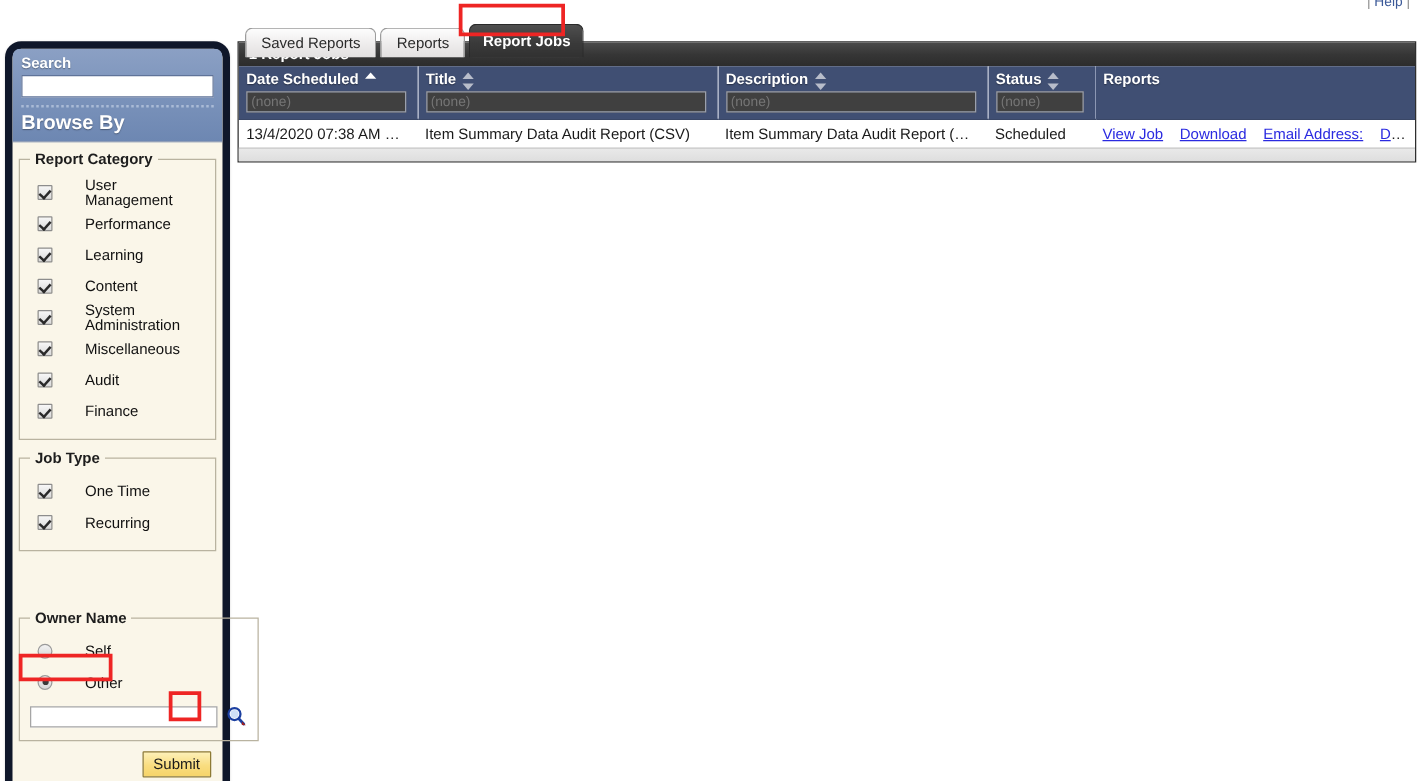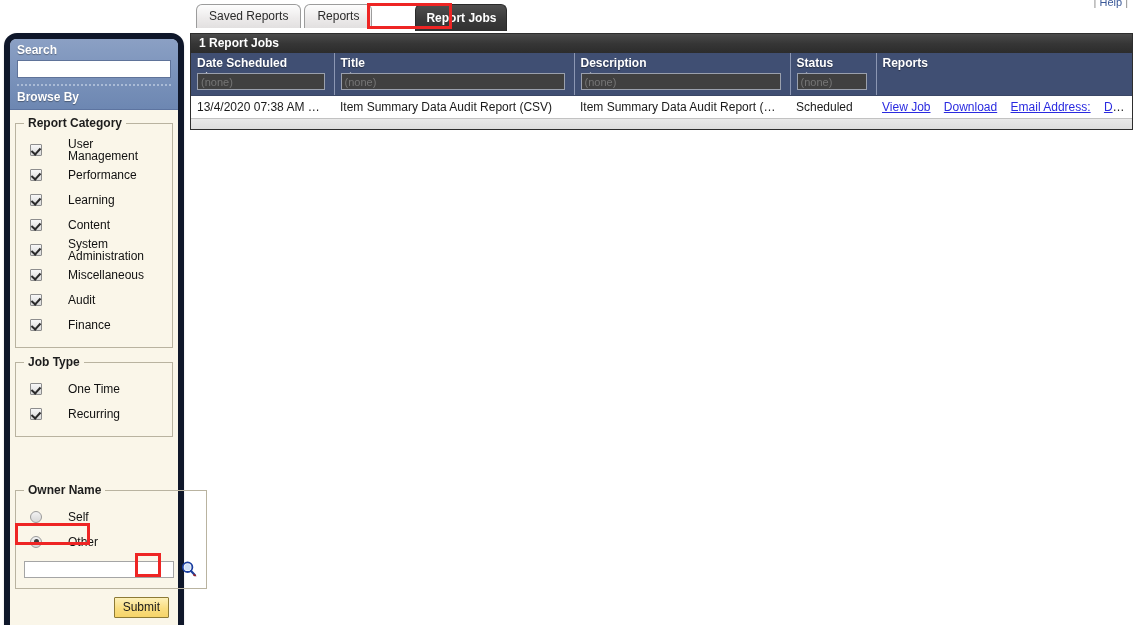--- a/index.html
+++ b/index.html
@@ -65,21 +65,21 @@
     outline: none;
   }
   .sb-dots {
     border-top: 2px dotted #aabbd6;
     margin: 6px 0 4px 0;
     height: 0;
   }
   .sb-browse-label {
     color: #ffffff;
     font-weight: bold;
-    font-size: 12px;
+    font-size: 16px;
     text-shadow: 0 1px 1px rgba(0,0,0,.35);
     display: block;
   }
 
   .sb-body { padding: 6px 5px 25px 5px; }
 
   fieldset.group {
     border: 1px solid #b9b3a0;
     margin: 0 0 7px 0;
     padding: 2px 6px 8px 6px;
@@ -184,23 +184,24 @@
     border: 3px solid #ee2524;
     box-sizing: border-box;
     pointer-events: none;
     z-index: 40;
   }
 
   
   .tabs {
     position: absolute;
     left: 196px;
-    top: 4px;
+    top: 16px;
     height: 30px;
     display: flex;
+    align-items: flex-end;
     z-index: 20;
   }
   .tab {
     height: 23px;
     line-height: 23px;
     padding: 0 12px;
     margin-right: 3px;
     font-size: 12px;
     color: #2b2b2b;
     background: linear-gradient(to bottom,#fdfdfd 0%, #eceaea 60%, #e2e0e0 100%);
@@ -213,21 +214,20 @@
   .tab.active {
     background: linear-gradient(to bottom,#4f4f4f 0%, #3a3a3a 55%, #313131 100%);
     color: #ffffff;
     font-weight: bold;
     border-color: #2a2a2a;
     height: 26px;
     line-height: 26px;
     padding: 0 10px;
     position: relative;
     z-index: 5;
-    margin-left: 40px;
   }
 
   
   .grid-panel {
     position: absolute;
     left: 190px;
     top: 33px;
     width: 943px;
     box-sizing: border-box;
     border: 1px solid #2e2e2e;
@@ -253,24 +253,22 @@
     vertical-align: top;
     padding: 3px 0 4px 6px;
     border-right: 1px solid #8c97b3;
     border-bottom: 1px solid #3a4766;
     position: relative;
   }
   table.grid th:last-child { border-right: none; }
   .th-label-row {
     display: flex;
     align-items: flex-start;
-    justify-content: space-between;
     padding-right: 5px;
     height: 14px;
-    flex-direction: column;
   }
   .th-label { white-space: nowrap; text-shadow: 0 1px 1px rgba(0,0,0,.4); }
   .sort-ico { flex: 0 0 auto; margin-left: 4px; margin-top: 1px; }
   .filter-input {
     box-sizing: border-box;
     width: calc(100% - 9px);
     height: 17px;
     margin: 3px 0 1px 0;
     border: 1px solid #9aa0ad;
     background: #404040;

